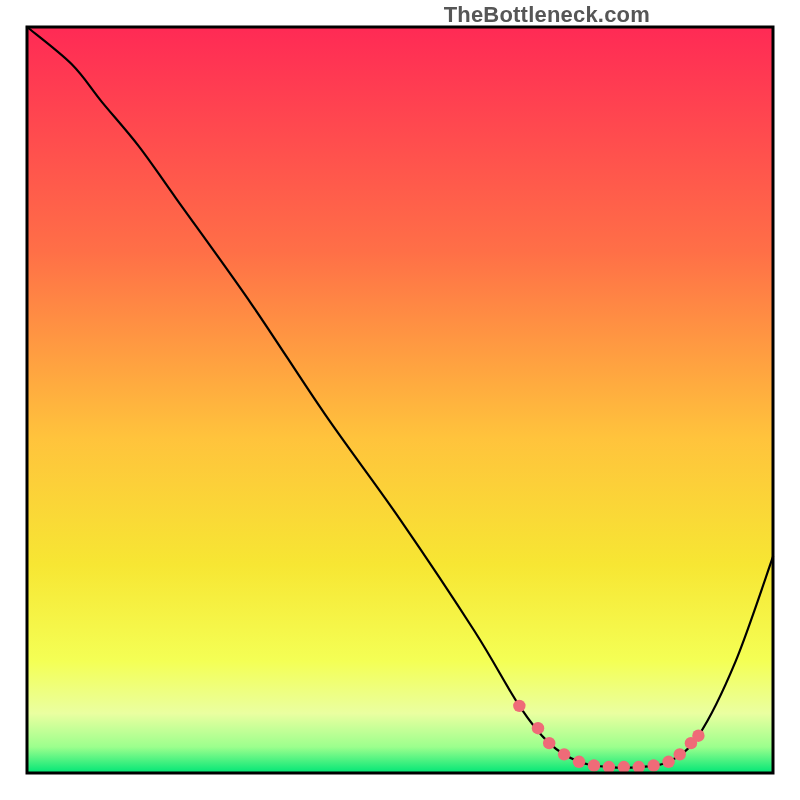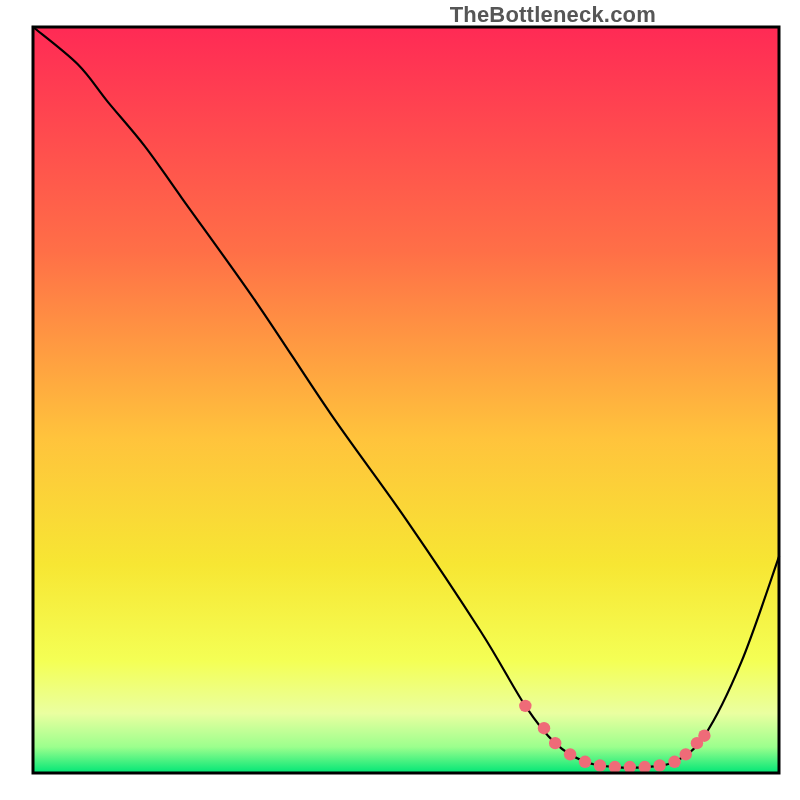--- a/index.html
+++ b/index.html
@@ -8,21 +8,20 @@
     width: 800px;
     height: 800px;
     overflow: hidden;
     background: #ffffff;
     font-family: Arial, Helvetica, sans-serif;
   }
   .wrap {
     position: relative;
     width: 660px;
     height: 800px;
-    margin-left: 6px;
   }
   .attribution {
     position: absolute;
     top: 2px;
     right: 10px;
     font-size: 22px;
     font-weight: 600;
     color: #565656;
     letter-spacing: 0.2px;
   }

